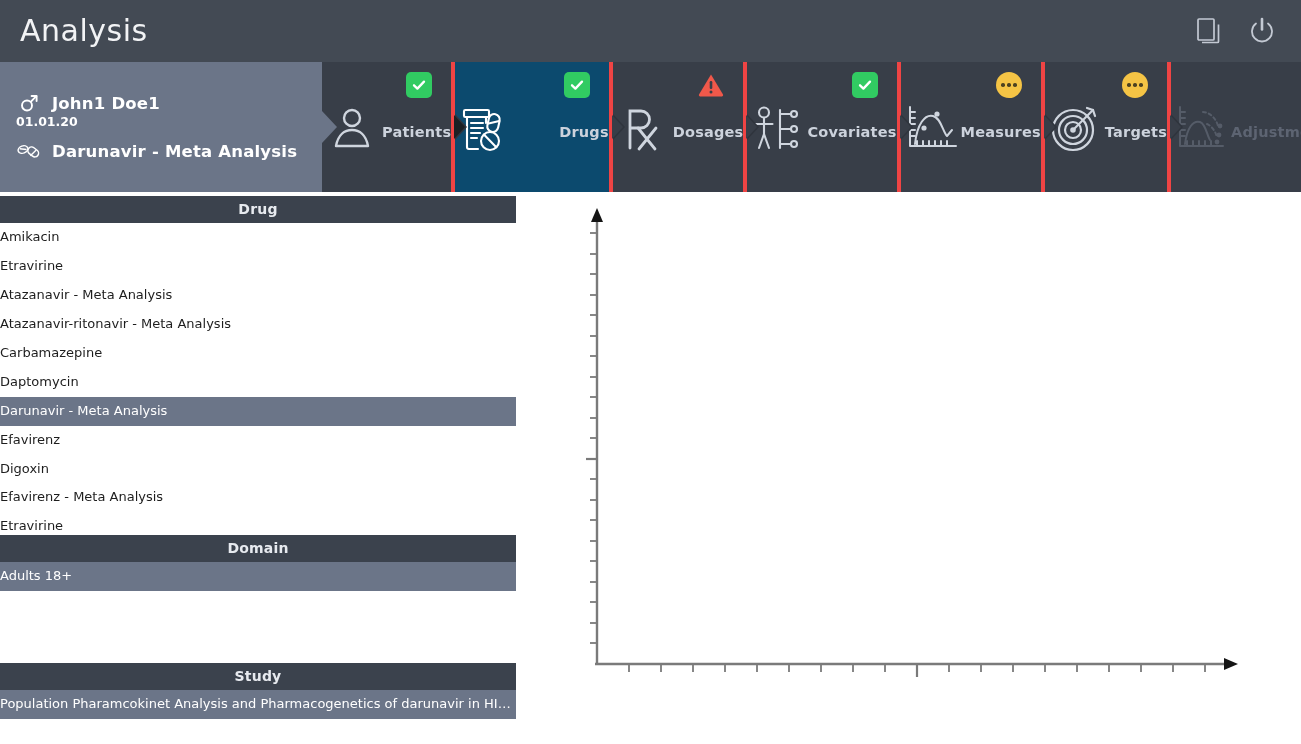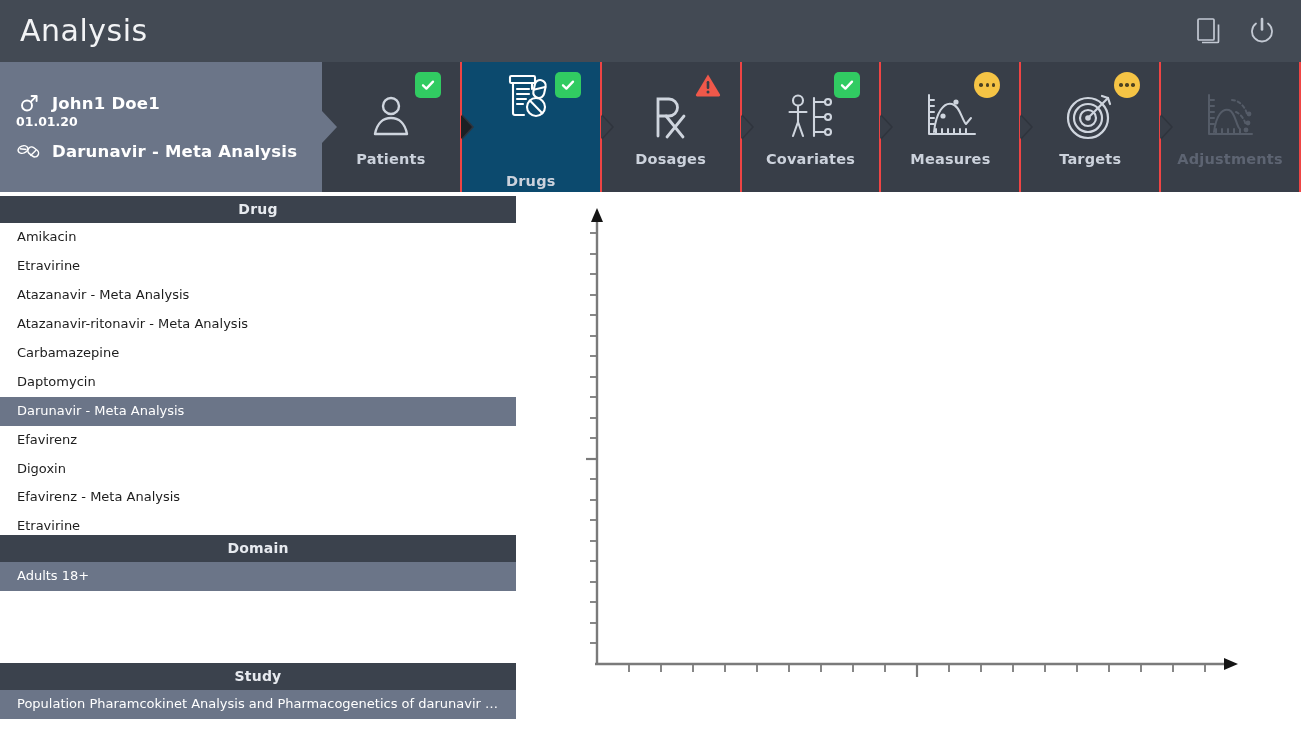--- a/index.html
+++ b/index.html
@@ -49,22 +49,22 @@
   .p-row.first { margin-bottom: 2px; }
   .p-icon { width: 26px; flex: 0 0 26px; display: flex; align-items: center; justify-content: center; }
   .p-name { font-size: 16.5px; font-weight: bold; letter-spacing: .2px; }
   .p-date { font-size: 12.5px; font-weight: bold; margin-top: -1px; margin-bottom: 13px; }
   .p-drug { font-size: 16.5px; font-weight: bold; letter-spacing: .2px; }
 
   
   .tabs { display: flex; flex: 1 1 auto; align-items: stretch; }
   .tab {
     position: relative; flex: 1 1 0; background: #383e48;
-    display: flex; flex-direction: column; align-items: center; justify-content: center;
-    cursor: pointer; border-right: 2px solid #ef4444;
+    display: flex; flex-direction: row; align-items: center; justify-content: center;
+    cursor: pointer; border-right: 4px solid #ef4444;
   }
   .tab.active { background: #0c4a6e; gap: 44px; }
   .tab.disabled { cursor: default; }
   
   .tab .notch {
     position: absolute; left: 0px; top: 50%; margin-top: -13px;
     width: 0; height: 0;
     border-top: 13px solid transparent;
     border-bottom: 13px solid transparent;
     border-left: 12px solid #2f343d;
@@ -96,21 +96,21 @@
 
   
   .left-col { position: absolute; left: 0; top: 196px; width: 516px; }
   .sec-header {
     background: #3b424d; color: #e7eaef; text-align: center;
     font-size: 14px; font-weight: bold; padding: 5px 0 6px; letter-spacing: .2px;
   }
   .list { background: #ffffff; }
   .list.drug-list { height: 312px; overflow: hidden; }
   .row {
-    font-size: 13px; color: #1d1d1d; padding: 7px 17px;
+    font-size: 13px; color: #1d1d1d; padding: 7px 0;
     line-height: 1.15; white-space: nowrap; overflow: hidden; cursor: pointer;
   }
   .row.selected { background: #6b7588; color: #ffffff; }
   .row.one-line { text-overflow: ellipsis; }
   .gap-block { height: 72px; background: #ffffff; }
 
   
   .plot { position: absolute; left: 516px; top: 196px; width: 785px; height: 548px; background: #ffffff; }
   .plot svg { display: block; }
 </style>

